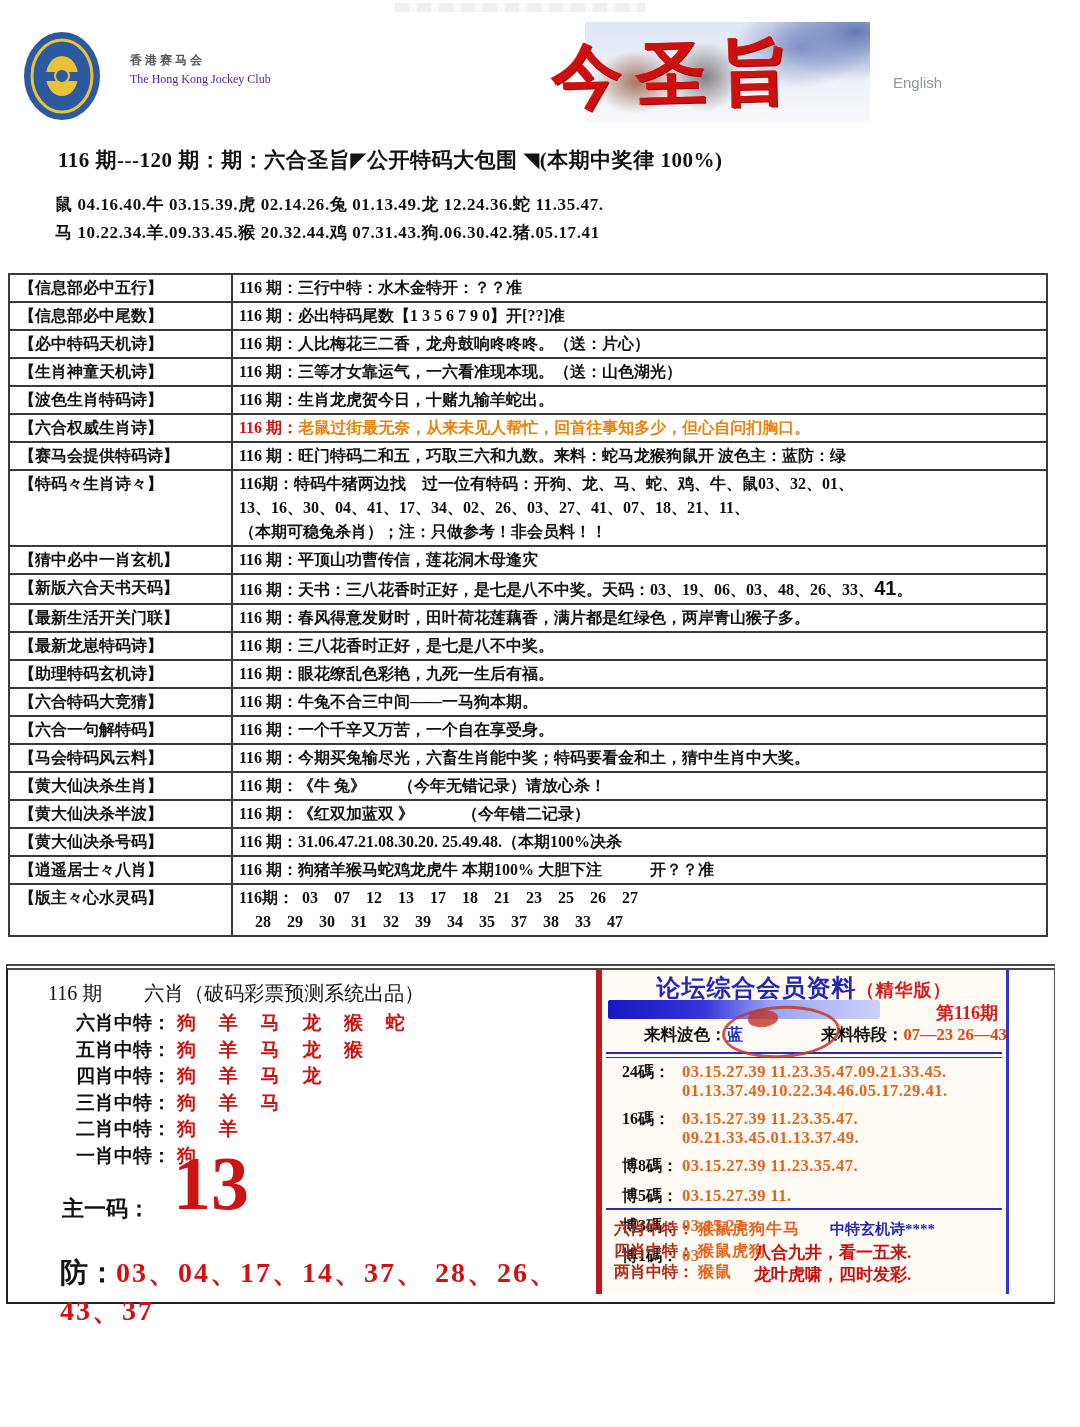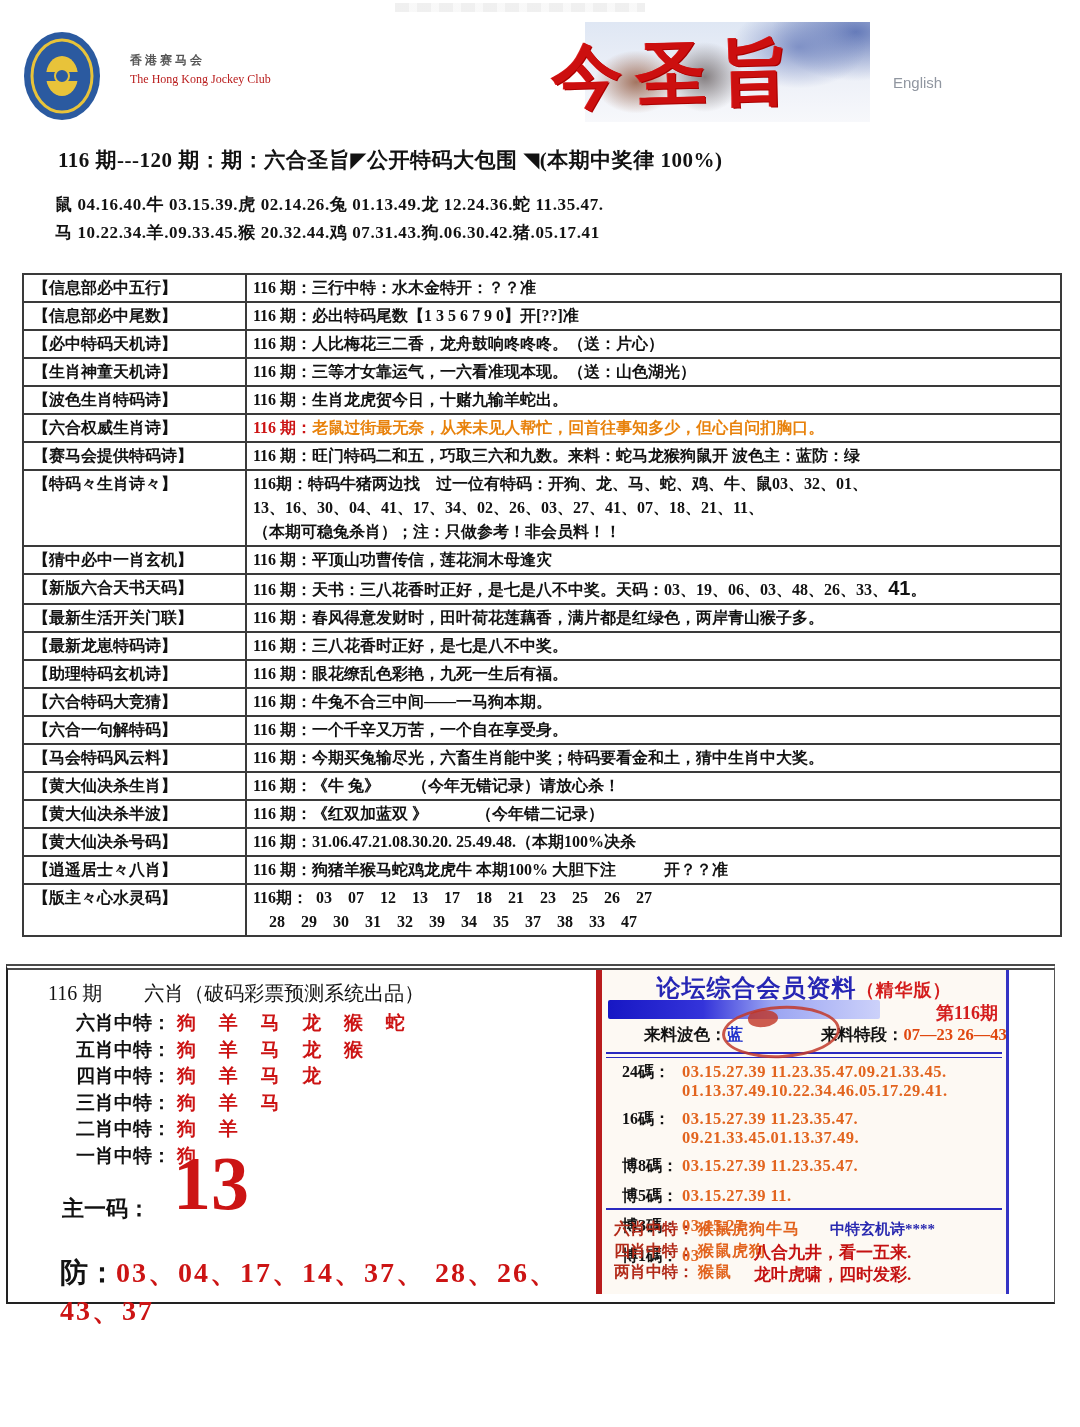--- a/index.html
+++ b/index.html
@@ -3,39 +3,39 @@
 <meta charset="utf-8">
 <style>
   html,body{margin:0;padding:0;background:#e9e9e9;}
   .page{position:relative;width:1080px;height:1427px;background:#ffffff;margin:0 auto;
         font-family:"Liberation Serif","DejaVu Serif",serif;color:#121212;overflow:hidden;}
   
   .faint-top{position:absolute;left:395px;top:3px;width:250px;height:9px;background:
      repeating-linear-gradient(90deg,#ececec 0 14px,#f7f7f7 14px 22px);opacity:.8;}
   .logo-wrap{position:absolute;left:20px;top:30px;width:300px;height:95px;}
   .club-cn{position:absolute;left:110px;top:22px;font-size:12px;color:#555;letter-spacing:3px;font-weight:bold;}
-  .club-en{position:absolute;left:110px;top:42px;font-size:12px;color:#b91c1c;}
+  .club-en{position:absolute;left:110px;top:42px;font-size:12px;color:#4c1d95;}
   .banner{position:absolute;left:585px;top:22px;width:285px;height:100px;
       background:
        radial-gradient(60px 45px at 18% 60%,rgba(150,95,70,.85),rgba(150,95,70,0) 70%),
        radial-gradient(55px 50px at 42% 55%,rgba(90,80,80,.7),rgba(90,80,80,0) 70%),
        radial-gradient(90px 55px at 75% 25%,rgba(110,130,190,.8),rgba(110,130,190,0) 75%),
        radial-gradient(120px 70px at 95% 10%,rgba(70,95,170,.8),rgba(70,95,170,0) 70%),
        linear-gradient(180deg,#dfe7f4 0%,#eef1f8 60%,#f7f8fb 100%);}
   .banner-title{position:absolute;left:552px;top:26px;width:330px;font-size:70px;line-height:96px;
       color:#cc0f0f;font-weight:bold;letter-spacing:14px;transform:rotate(-1.5deg);
       text-shadow:1px 1px 0 #a00,-1px 0 0 #d22;}
   .english-link{position:absolute;left:893px;top:74px;font-size:15px;color:#9096a0;
       font-family:"Liberation Sans","DejaVu Sans",sans-serif;cursor:pointer;}
   .headline{position:absolute;left:58px;top:146px;width:980px;font-size:21px;font-weight:bold;
       letter-spacing:.5px;}
   .zodiac{position:absolute;left:55px;width:980px;font-size:17px;font-weight:bold;letter-spacing:.6px;}
   .z1{top:193px;} .z2{top:221px;}
   
-  .main-table{position:absolute;left:8px;top:273px;width:1040px;border-collapse:collapse;margin-left:14px;}
+  .main-table{position:absolute;left:8px;top:273px;width:1040px;border-collapse:collapse;}
   .main-table td{border:2px solid #3a3a3a;font-size:16px;font-weight:bold;
       padding:1px 6px;vertical-align:top;line-height:24px;}
   .main-table td.lbl{width:206px;padding-left:9px;white-space:nowrap;}
   .main-table td.val{white-space:pre-wrap;}
   .seg-red{color:#cc1414;}
   .seg-orange{color:#e8820c;}
   .seg-big{font-size:20px;font-family:"Liberation Sans","DejaVu Sans",sans-serif;text-align:right;}
   
   .bottom-box{position:absolute;left:6px;top:964px;width:1046px;height:332px;
       border-top:6px double #4a4a4a;border-left:2px solid #222;border-bottom:2px solid #222;

